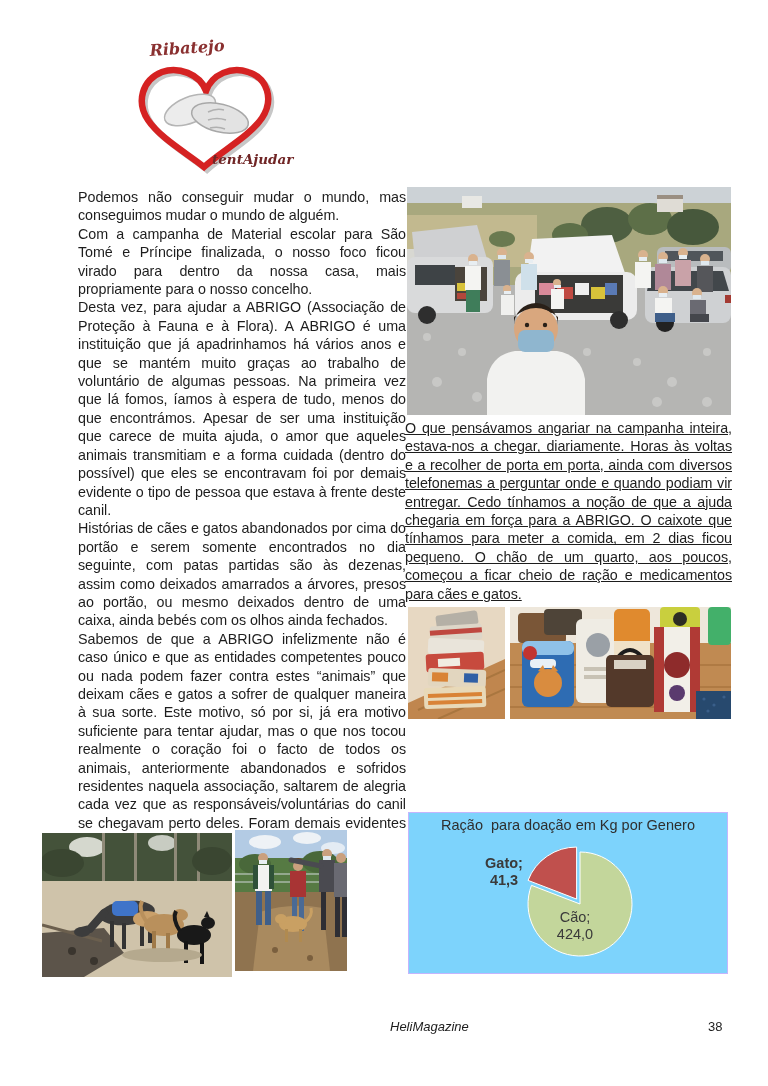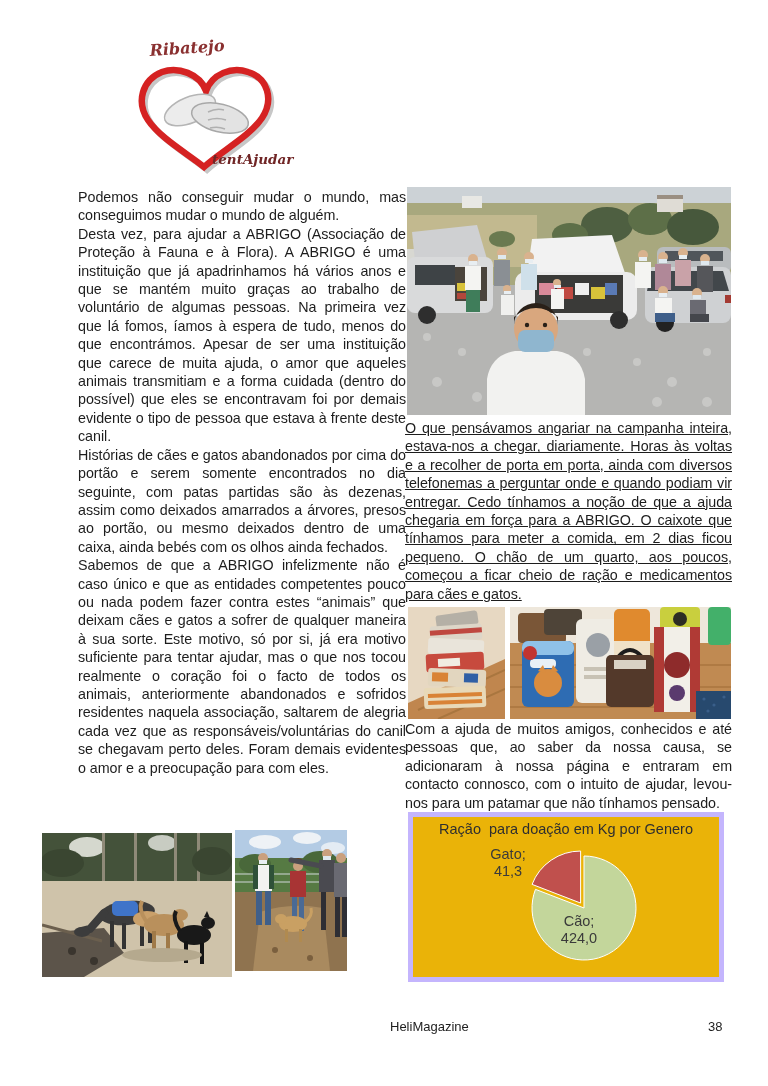--- a/index.html
+++ b/index.html
@@ -9,29 +9,29 @@
   .coltext{position:absolute;text-align:justify;font-size:14.3px;line-height:18.4px;
            letter-spacing:-0.05px;color:#1d1d1d;}
   .coltext p{margin:0;}
   #left-text{left:42px;top:188px;width:328px;height:646px;overflow:hidden;margin-left:36px;}
   #right-text-top{left:405px;top:40px;width:327px;height:146px;overflow:hidden;}
   #right-text-mid{left:405px;top:419px;width:327px;height:186px;overflow:hidden;text-decoration:underline;}
   #right-text-bottom{left:405px;top:720px;width:327px;height:91px;overflow:hidden;}
   .photo{position:absolute;display:block;}
   #logo-wrap{position:absolute;left:100px;top:36px;width:200px;height:140px;}
   #chart-box{position:absolute;left:408px;top:812px;width:306px;height:160px;
-             border:5px solid #c4b5fd;background:#eab308;}
+             border:1px solid #c4b5fd;background:#7dd3fc;padding-left:12px;}
   #chart-title{position:absolute;left:0;top:4px;width:100%;text-align:center;
                font-size:14.5px;color:#2f2f2f;white-space:pre;}
   #pie-svg{position:absolute;left:0;top:0;}
   .pie-label{position:absolute;text-align:center;font-size:14.5px;line-height:17px;color:#3a3a3a;}
-  #label-gato{left:60px;top:29px;width:70px;}
+  #label-gato{left:60px;top:42px;width:70px;font-weight:bold;}
   #label-cao{left:126px;top:96px;width:80px;}
   .footer-text{position:absolute;font-size:13px;color:#1d1d1d;}
-  #footer-name{left:390px;top:1019px;}
+  #footer-name{left:390px;top:1019px;font-style:italic;}
   #footer-page{left:708px;top:1019px;}
 </style>
 </head>
 <body>
 
 <div id="page">
 
   <div id="logo-wrap">
     <svg width="200" height="140" viewBox="0 0 200 140">
 
@@ -44,32 +44,30 @@
         <ellipse cx="120" cy="82" rx="29" ry="14" transform="rotate(14 120 82)" fill="#e3e3e3" stroke="#a8a8a8" stroke-width="1.5"></ellipse>
         <path d="M108,76 q8,-4 16,-2 M108,84 q9,-3 18,0 M110,92 q8,-2 15,1" fill="none" stroke="#b0b0b0" stroke-width="1.5"></path>
       </g>
       <text x="50" y="20" transform="rotate(-4 50 20)" font-family="DejaVu Serif, serif" font-style="italic" font-weight="bold" font-size="16" fill="#8a3030">Ribatejo</text>
       <text x="112" y="128" font-family="DejaVu Serif, serif" font-style="italic" font-weight="bold" font-size="13.5" fill="#702525">tentAjudar</text>
     </svg>
   </div>
 
   <div id="left-text" class="coltext">
     <p>Podemos não conseguir mudar o mundo, mas conseguimos mudar o mundo de alguém.</p>
+    <p> Com a campanha de Material escolar para São Tomé e Príncipe finalizada, o nosso foco ficou virado para dentro da nossa casa, mais propriamente para o nosso concelho.</p>
     <p>Desta vez, para ajudar a ABRIGO (Associação de Proteção à Fauna e à Flora). A ABRIGO é uma instituição que já apadrinhamos há vários anos e que se mantém muito graças ao trabalho de voluntário de algumas pessoas. Na primeira vez que lá fomos, íamos à espera de tudo, menos do que encontrámos. Apesar de ser uma instituição que carece de muita ajuda, o amor que aqueles animais transmitiam e a forma cuidada (dentro do possível) que eles se encontravam foi por demais evidente o tipo de pessoa que estava à frente deste canil.</p>
     <p>Histórias de cães e gatos abandonados por cima do portão e serem somente encontrados no dia seguinte, com patas partidas são às dezenas, assim como deixados amarrados a árvores, presos ao portão, ou mesmo deixados dentro de uma caixa, ainda bebés com os olhos ainda fechados.</p>
     <p>Sabemos de que a ABRIGO infelizmente não é caso único e que as entidades competentes pouco ou nada podem fazer contra estes “animais” que deixam cães e gatos a sofrer de qualquer maneira à sua sorte. Este motivo, só por si, já era motivo suficiente para tentar ajudar, mas o que nos tocou realmente o coração foi o facto de todos os animais, anteriormente abandonados e sofridos residentes naquela associação, saltarem de alegria cada vez que as responsáveis/voluntárias do canil se chegavam perto deles. Foram demais evidentes o amor e a preocupação para com eles.</p>
   </div>
 
   <div id="right-text-top" class="coltext">
   </div>
   <div id="right-text-mid" class="coltext">
     <p> O que pensávamos angariar na campanha inteira, estava-nos a chegar, diariamente. Horas às voltas e a recolher de porta em porta, ainda com diversos telefonemas a perguntar onde e quando podiam vir entregar. Cedo tínhamos a noção de que a ajuda chegaria em força para a ABRIGO. O caixote que tínhamos para meter a comida, em 2 dias ficou pequeno. O chão de um quarto, aos poucos, começou a ficar cheio de ração e medicamentos para cães e gatos.</p>
-  </div>
-  <div id="right-text-bottom" class="coltext">
-    <p>Com a ajuda de muitos amigos, conhecidos e até pessoas que, ao saber da nossa causa, se adicionaram à nossa página e entraram em contacto connosco, com o intuito de ajudar, levou-nos para um patamar que não tínhamos pensado.</p>
   </div>
 
   <svg class="photo" style="left:407px;top:187px" width="324" height="228" viewBox="0 0 324 228">
     <rect width="324" height="228" fill="#ccd2d6"></rect>
     <g>
       <rect y="16" width="324" height="84" fill="#a8a87e"></rect>
       <rect x="0" y="28" width="130" height="52" fill="#c2b98f"></rect>
       <ellipse cx="200" cy="38" rx="26" ry="18" fill="#4e5f41"></ellipse>
       <ellipse cx="243" cy="32" rx="22" ry="16" fill="#5d6f48"></ellipse>
       <ellipse cx="286" cy="40" rx="26" ry="18" fill="#47583c"></ellipse>

